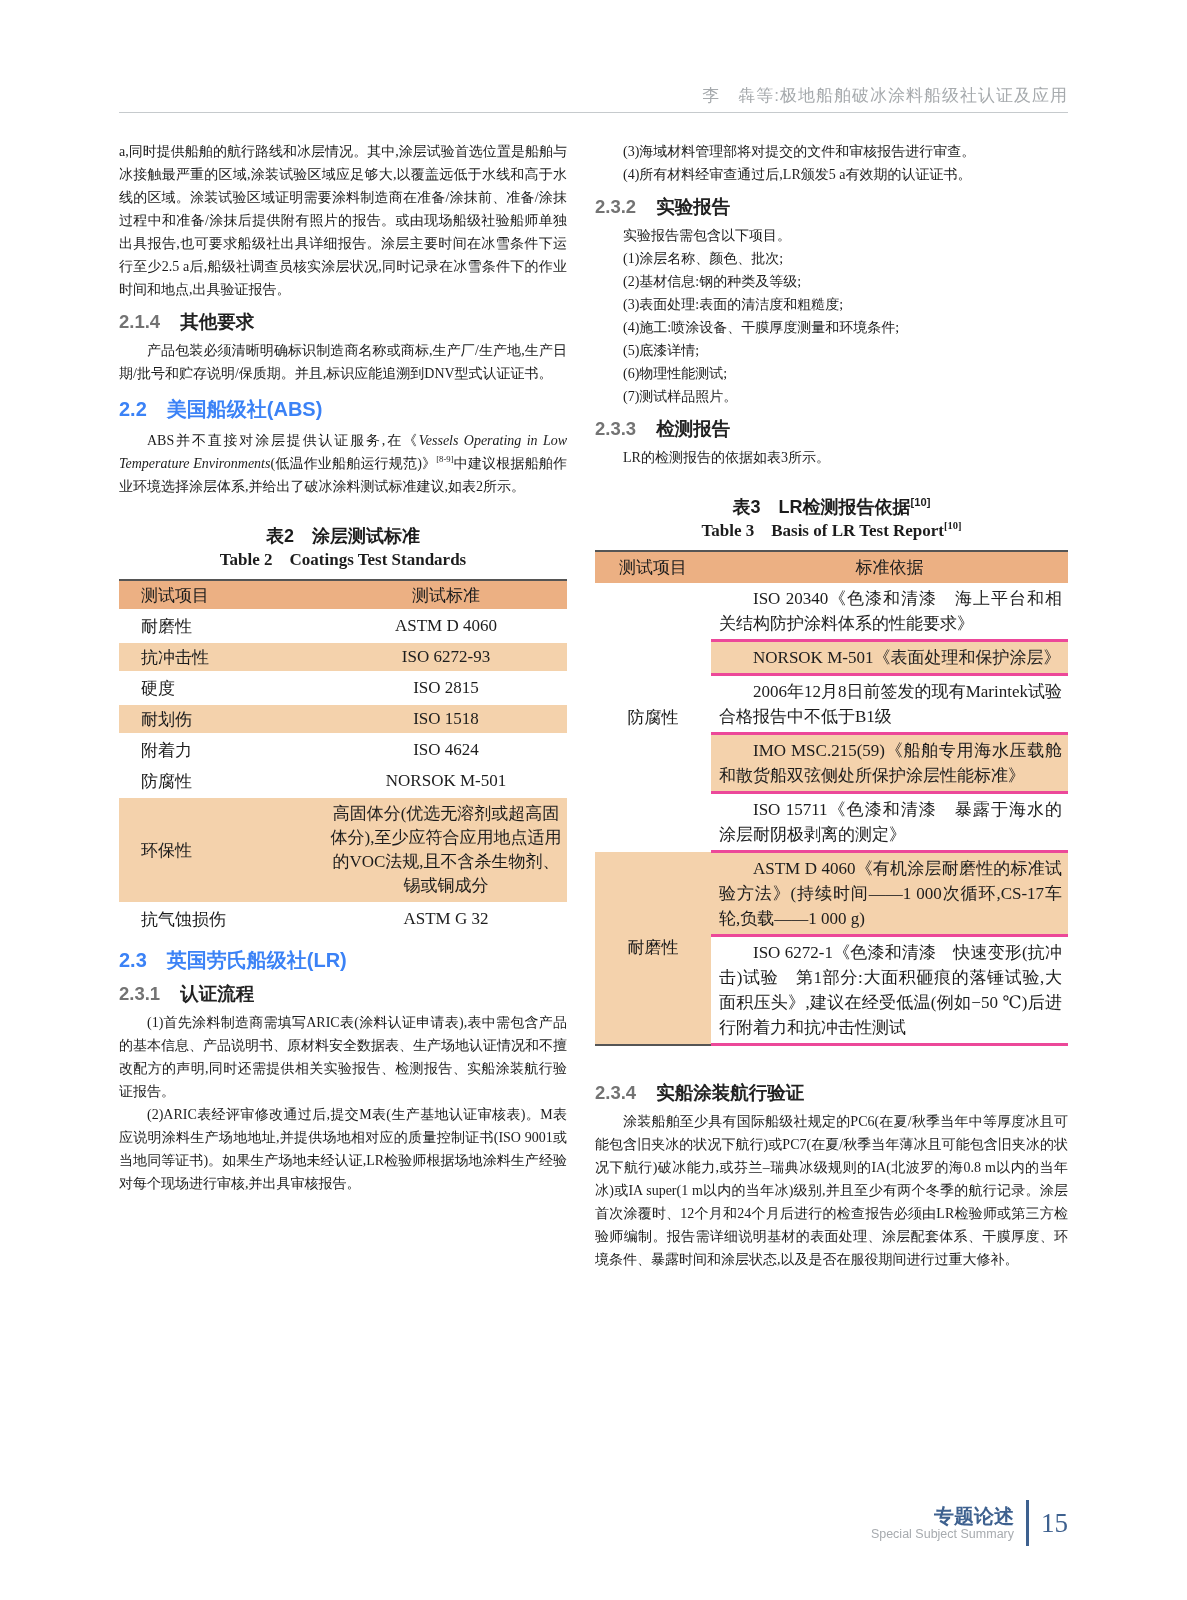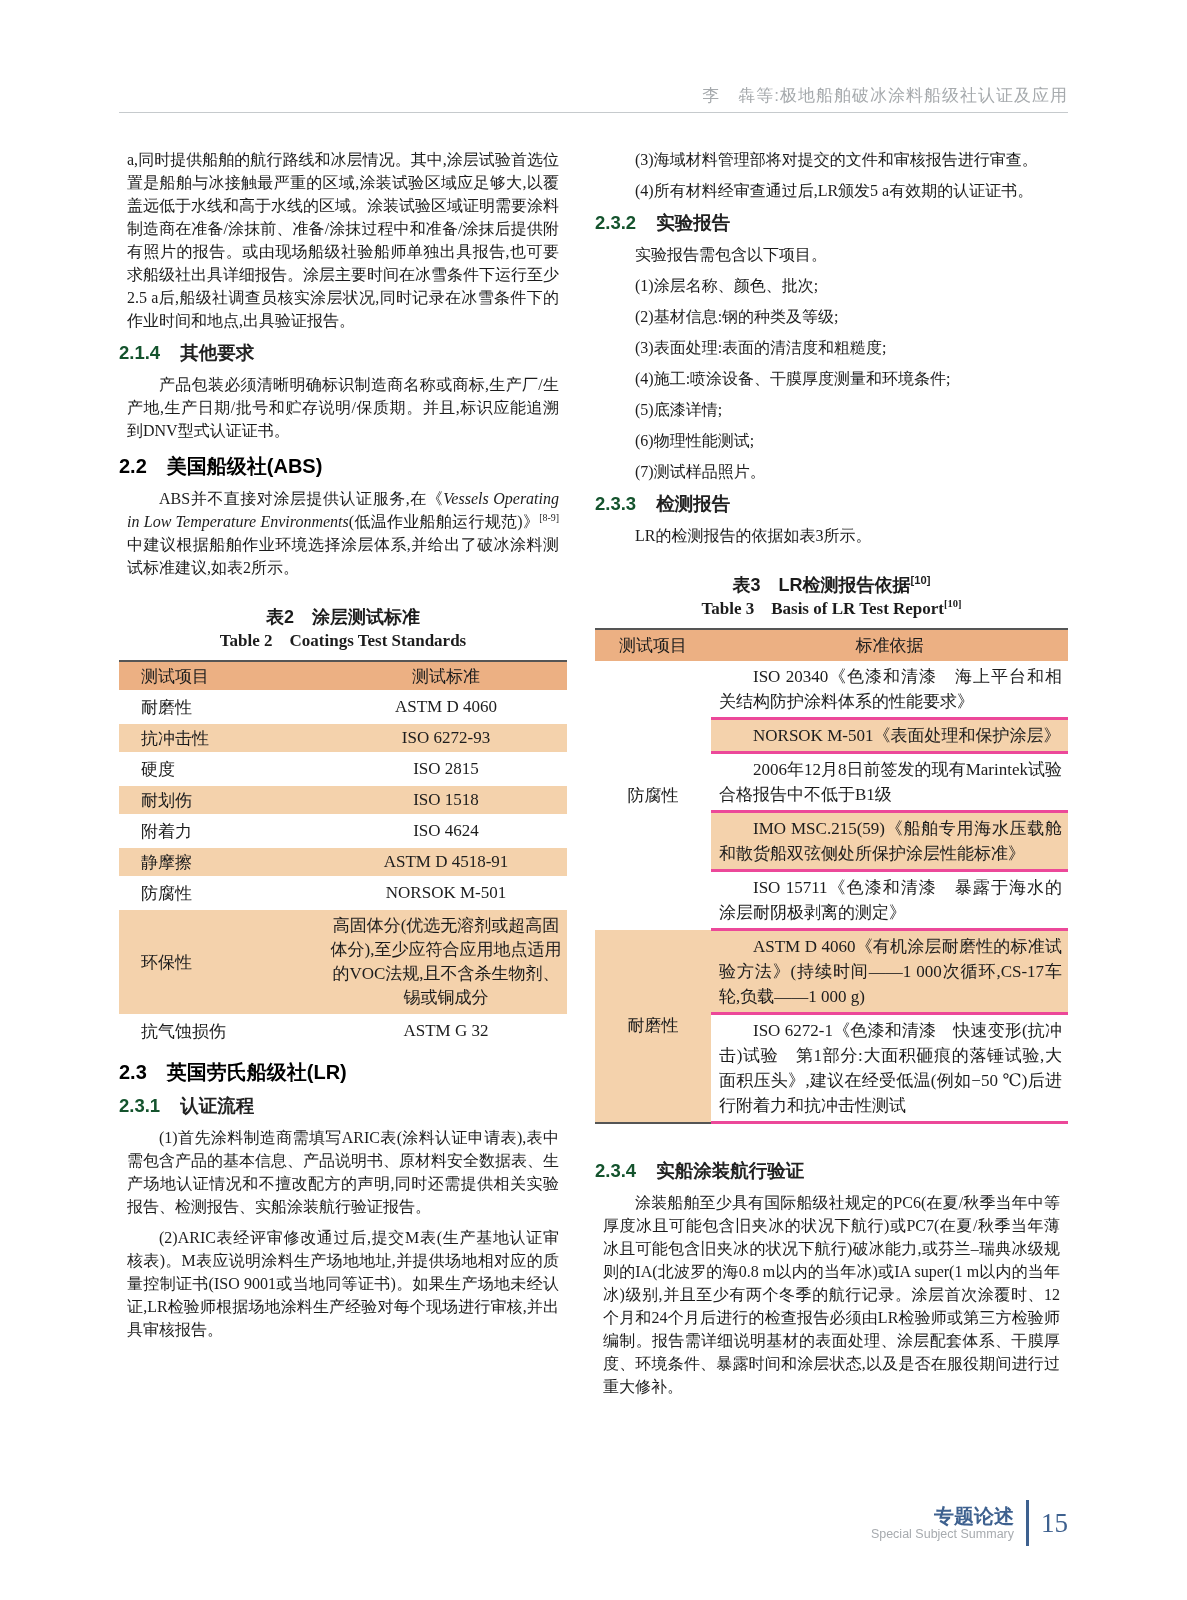--- a/index.html
+++ b/index.html
@@ -12,32 +12,32 @@
   .running {
     position:absolute; top:84px; left:119px; right:119px;
     text-align:right; color:#a6aaad; font-size:17px;
     font-family:"Liberation Sans","DejaVu Sans",sans-serif; letter-spacing:1px;
   }
   .rule { position:absolute; top:112px; left:119px; right:119px; border-top:1px solid #c6cacd; }
 
   .content { position:absolute; top:140px; left:119px; width:949px; display:flex; gap:28px; }
   .colL { width:448px; } .colR { width:473px; }
 
-  p.body { font-size:16px; line-height:23px; text-align:justify; margin:8px; }
+  p.body { font-size:14px; line-height:23px; text-align:justify; margin:0; }
   .indent { text-indent:2em; }
   i.en { font-style:italic; }
   sup { font-size:0.62em; line-height:0; }
 
   h2.sec {
-    color:#000000; font-family:"Liberation Sans","DejaVu Sans",sans-serif;
+    color:#3b82f6; font-family:"Liberation Sans","DejaVu Sans",sans-serif;
     font-weight:bold; font-size:20px; margin:11px 0 7px; line-height:26px;
   }
   h3.sub { font-size:18.5px; margin:8px 0 5px; line-height:25px;
     font-family:"Liberation Sans","DejaVu Sans",sans-serif; font-weight:bold; }
-  h3.sub .num { color:#14532d; margin-right:20px; }
+  h3.sub .num { color:#737373; margin-right:20px; }
   h3.sub .t { color:#222; }
 
   .tblcap { text-align:center; margin-top:26px; }
   .tblcap .cn { font-size:18px; font-weight:bold; font-family:"Liberation Sans","DejaVu Sans",sans-serif; line-height:24px; }
   .tblcap .en { font-size:17px; font-weight:bold; line-height:24px; }
   .t3cap { }
 
   table.doc {
     width:100%; border-collapse:collapse; margin-top:7px;
     border-top:2px solid #555; border-bottom:2px solid #555;
@@ -113,24 +113,20 @@
               <td class="c2">ISO 2815</td>
             </tr>
           <tr class="tan">
               <td class="c1">耐划伤</td>
               <td class="c2">ISO 1518</td>
             </tr>
           <tr>
               <td class="c1">附着力</td>
               <td class="c2">ISO 4624</td>
             </tr>
-          <tr class="tan">
-              <td class="c1">静摩擦</td>
-              <td class="c2">ASTM D 4518-91</td>
-            </tr>
           <tr>
               <td class="c1">防腐性</td>
               <td class="c2">NORSOK M-501</td>
             </tr>
           <tr class="tan">
               <td class="c1">环保性</td>
               <td class="c2 env">高固体分(优选无溶剂或超高固体分),至少应符合应用地点适用的VOC法规,且不含杀生物剂、锡或铜成分</td>
             </tr>
           <tr>
               <td class="c1">抗气蚀损伤</td>

